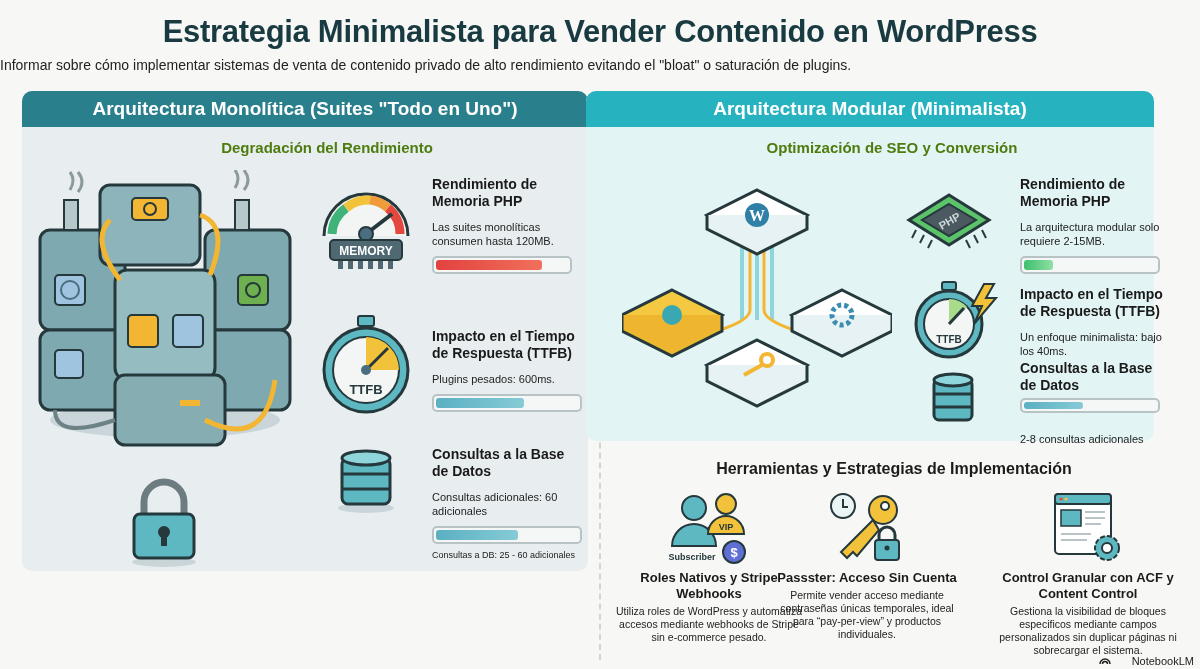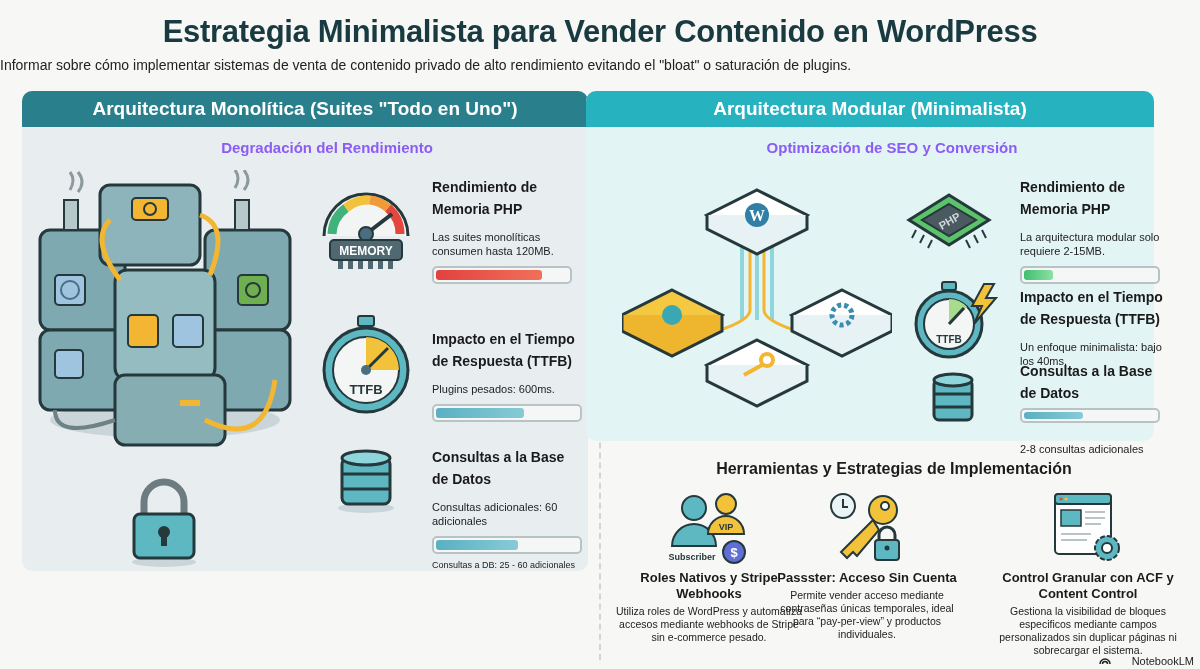--- a/index.html
+++ b/index.html
@@ -8,26 +8,26 @@
 
   .title { position: absolute; left: 0; right: 0; top: 14px; text-align: center; font-size: 31px; font-weight: bold; color: #183a40; letter-spacing: -0.3px; }
   .subtitle { position: absolute; left: 0; right: 0; top: 57px; text-align: left; font-size: 14px; color: #222; }
 
   .panel { position: absolute; border-radius: 10px; overflow: hidden; }
   .panel-left { left: 22px; top: 91px; width: 566px; height: 480px; background: #e8eef0; }
   .panel-right { left: 586px; top: 91px; width: 568px; height: 350px; background: #e3f4f4; }
   .panel-head { height: 36px; display: flex; align-items: center; justify-content: center; color: #fff; font-size: 19px; font-weight: bold; }
   .panel-left .panel-head { background: #2a7f8c; }
   .panel-right .panel-head { background: #27b2c0; }
-  .panel-sub { text-align: center; font-weight: bold; font-size: 15px; margin-top: 12px; color: #8b5cf6; padding-left: 44px; }
+  .panel-sub { text-align: center; font-weight: bold; font-size: 15px; margin-top: 12px; color: #4d7c0f; padding-left: 44px; }
 
   .divider { position: absolute; left: 599px; top: 130px; height: 530px; border-left: 2px dashed #d2d5d2; }
 
   .metric { position: absolute; width: 150px; }
-  .metric h4 { font-size: 14px; line-height: 22px; font-weight: bold; color: #1a1a1a; }
+  .metric h4 { font-size: 14px; line-height: 17px; font-weight: bold; color: #1a1a1a; }
   .metric p { font-size: 11px; line-height: 14px; color: #222; margin-top: 10px; }
   .bar { margin-top: 8px; height: 18px; border: 2px solid #b8c3c6; border-radius: 5px; background: #f5f7f7; padding: 2px; }
   .bar-fill { height: 100%; border-radius: 3px; }
   .bar-note { font-size: 9px; margin-top: 6px; color: #222; }
 
   .icon-box { position: absolute; }
 
   .tools-title { position: absolute; left: 610px; width: 568px; top: 460px; text-align: center; font-size: 16px; font-weight: bold; color: #1c1c1c; }
   .tool { position: absolute; top: 488px; width: 190px; text-align: center; }
   .tool .ti { height: 80px; display: flex; align-items: center; justify-content: center; }

